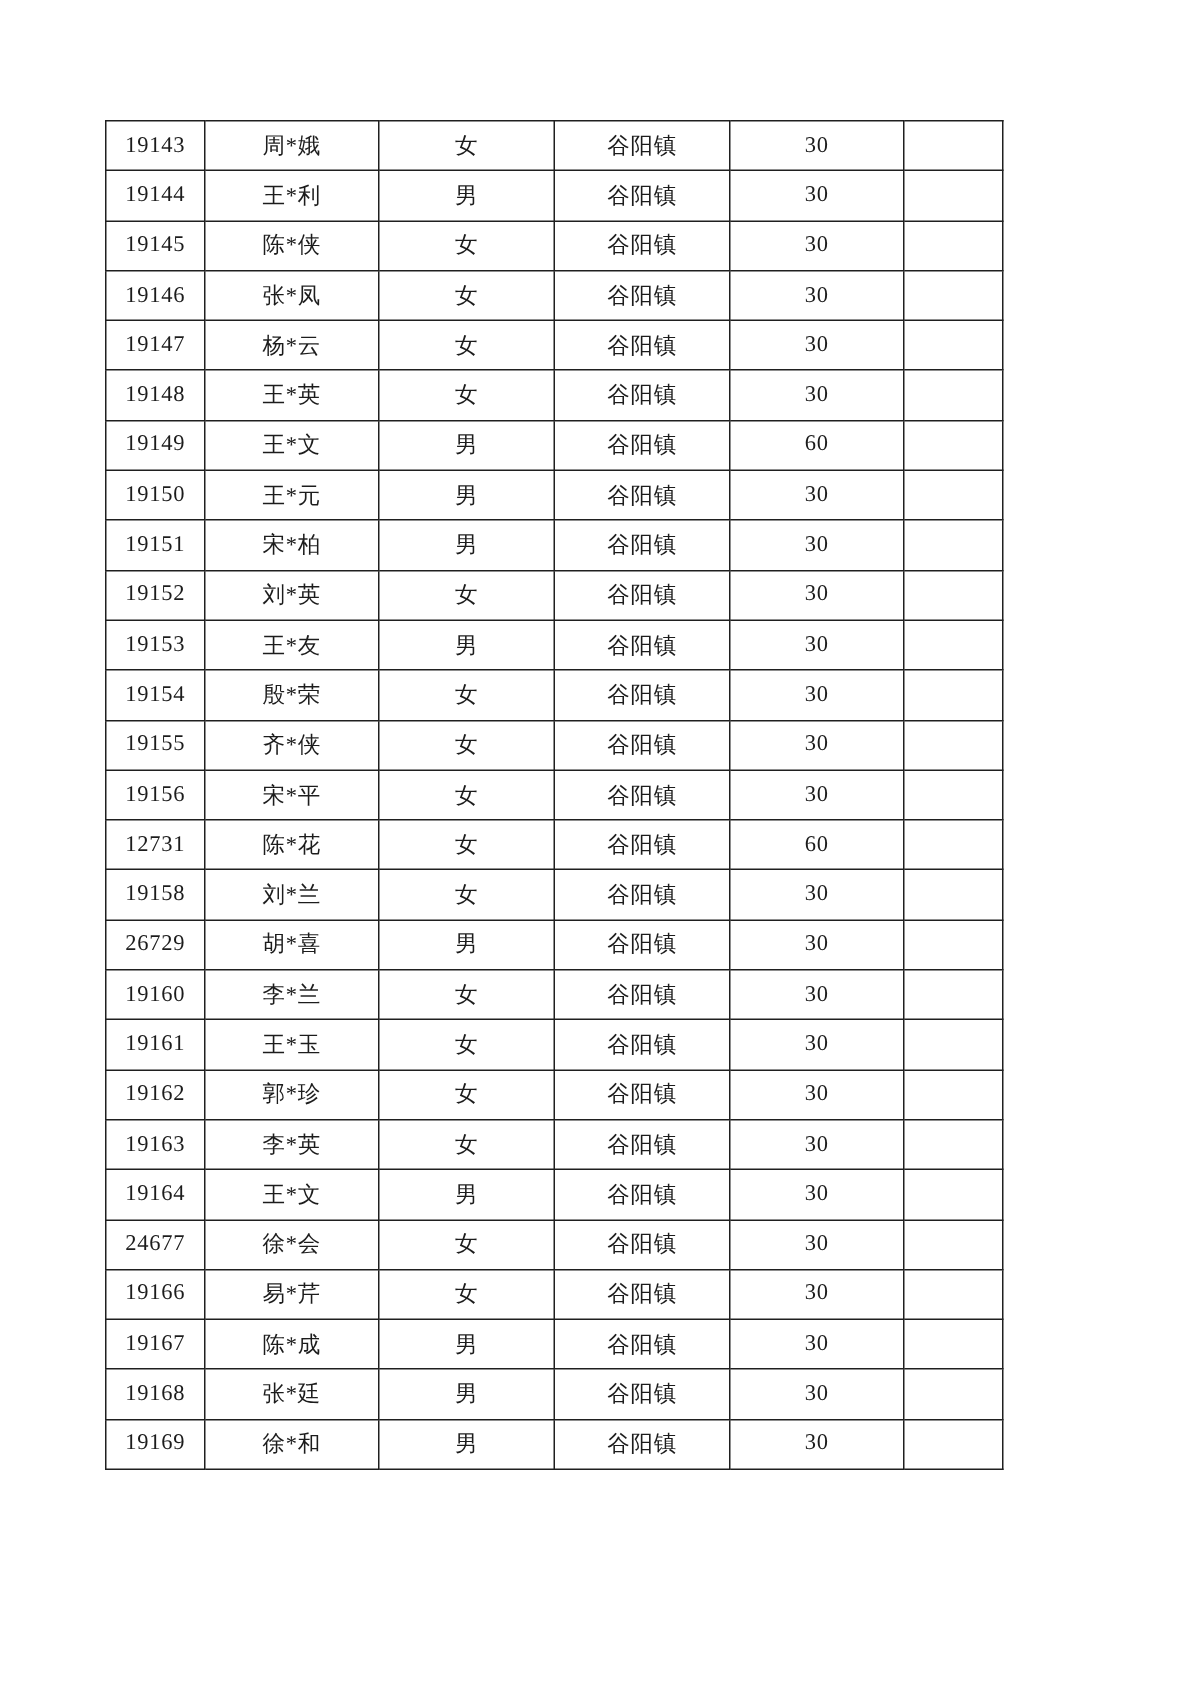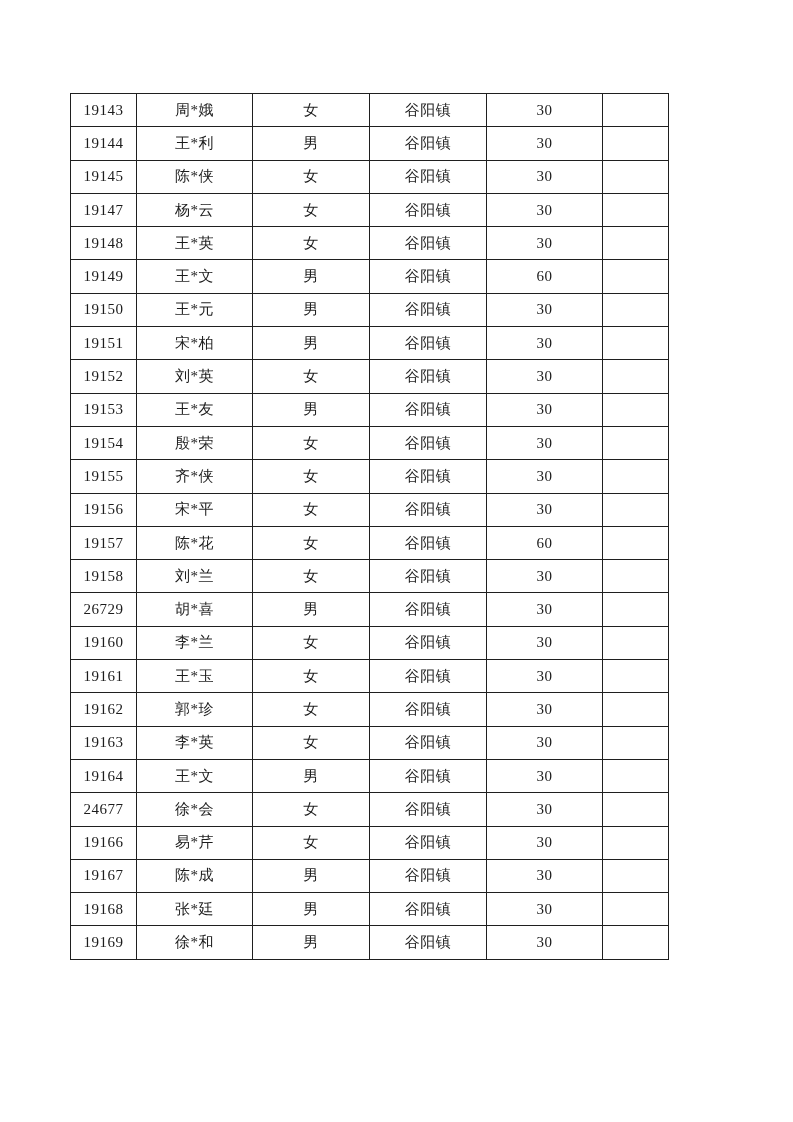--- a/index.html
+++ b/index.html
@@ -17,21 +17,21 @@
   .sheet {
     position: absolute;
     left: 0; top: 0;
     width: 793px;
     height: 1122px;
     background: #ffffff;
   }
   table.roster {
     position: absolute;
     left: 70px;
-    top: 93px;
+    top: 80px;
     width: 592px;
     border-collapse: collapse;
     table-layout: fixed;
   }
   table.roster td {
     border: 1px solid #1f1f1f;
     height: 32.3px;
     text-align: center;
     vertical-align: middle;
     font-size: 15px;
@@ -73,20 +73,28 @@
 
   <tr>
     <td class="col-id">19145</td>
     <td class="col-name">陈*侠</td>
     <td class="col-gender">女</td>
     <td class="col-town">谷阳镇</td>
     <td class="col-amount">30</td>
     <td class="col-remark"></td>
   </tr>
 
+  <tr>
+    <td class="col-id">19146</td>
+    <td class="col-name">张*凤</td>
+    <td class="col-gender">女</td>
+    <td class="col-town">谷阳镇</td>
+    <td class="col-amount">30</td>
+    <td class="col-remark"></td>
+  </tr>
 
   <tr>
     <td class="col-id">19147</td>
     <td class="col-name">杨*云</td>
     <td class="col-gender">女</td>
     <td class="col-town">谷阳镇</td>
     <td class="col-amount">30</td>
     <td class="col-remark"></td>
   </tr>
 
@@ -165,21 +173,21 @@
   <tr>
     <td class="col-id">19156</td>
     <td class="col-name">宋*平</td>
     <td class="col-gender">女</td>
     <td class="col-town">谷阳镇</td>
     <td class="col-amount">30</td>
     <td class="col-remark"></td>
   </tr>
 
   <tr>
-    <td class="col-id">19157</td>
+    <td class="col-id">12731</td>
     <td class="col-name">陈*花</td>
     <td class="col-gender">女</td>
     <td class="col-town">谷阳镇</td>
     <td class="col-amount">60</td>
     <td class="col-remark"></td>
   </tr>
 
   <tr>
     <td class="col-id">19158</td>
     <td class="col-name">刘*兰</td>

